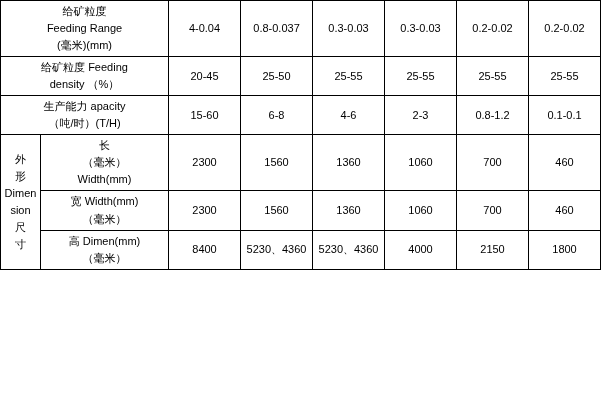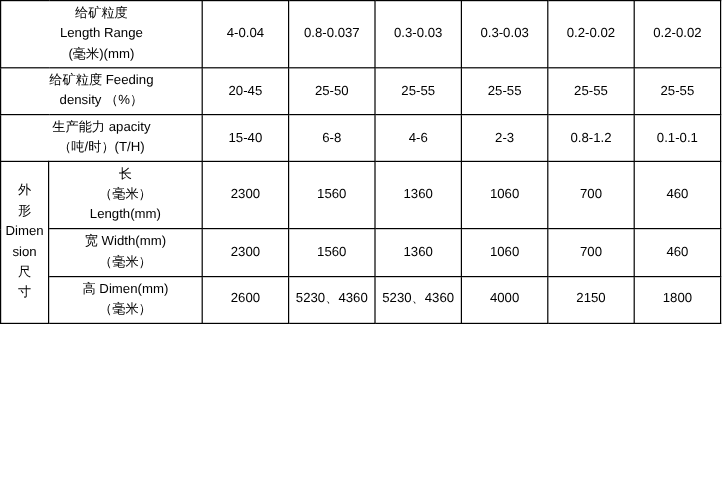--- a/index.html
+++ b/index.html
@@ -62,21 +62,21 @@
       <col class="col-v">
       <col class="col-v">
       <col class="col-v">
       <col class="col-v">
   </colgroup>
   <tbody>
 
     <tr>
       <td colspan="2" class="label-cell">
         <span class="line">给矿粒度</span>
-        <span class="line">Length  Range</span>
+        <span class="line">Feeding  Range</span>
         <span class="line">(毫米)(mm)</span>
       </td>
       <td>4-0.04</td>
       <td>0.8-0.037</td>
       <td>0.3-0.03</td>
       <td>0.3-0.03</td>
       <td>0.2-0.02</td>
       <td>0.2-0.02</td>
     </tr>
 
@@ -91,41 +91,41 @@
       <td>25-55</td>
       <td>25-55</td>
       <td>25-55</td>
     </tr>
 
     <tr>
       <td colspan="2" class="label-cell">
         <span class="line">生产能力 apacity</span>
         <span class="line">（吨/时）(T/H)</span>
       </td>
-      <td>15-40</td>
+      <td>15-60</td>
       <td>6-8</td>
       <td>4-6</td>
       <td>2-3</td>
       <td>0.8-1.2</td>
       <td>0.1-0.1</td>
     </tr>
 
     <tr>
       <td rowspan="3" class="vert-label">
         <span class="line">外</span>
         <span class="line">形</span>
         <span class="line">Dimen</span>
         <span class="line">sion</span>
         <span class="line">尺</span>
         <span class="line">寸</span>
       </td>
       <td class="sub-label">
         <span class="line">长</span>
         <span class="line">（毫米）</span>
-        <span class="line">Length(mm)</span>
+        <span class="line">Width(mm)</span>
       </td>
       <td>2300</td>
       <td>1560</td>
       <td>1360</td>
       <td>1060</td>
       <td>700</td>
       <td>460</td>
     </tr>
 
     <tr>
@@ -139,21 +139,21 @@
       <td>1060</td>
       <td>700</td>
       <td>460</td>
     </tr>
 
     <tr>
       <td class="sub-label">
         <span class="line">高 Dimen(mm)</span>
         <span class="line">（毫米）</span>
       </td>
-      <td>2600</td>
+      <td>8400</td>
       <td>5230、4360</td>
       <td>5230、4360</td>
       <td>4000</td>
       <td>2150</td>
       <td>1800</td>
     </tr>
   </tbody>
 </table>
 
 </body></html>

